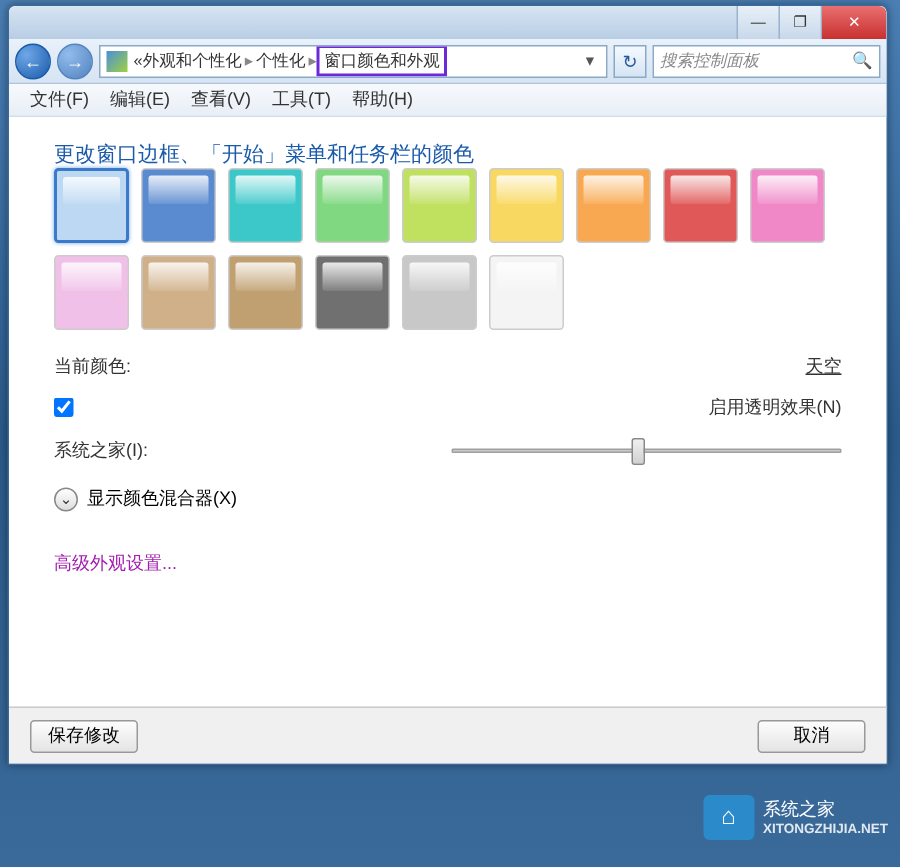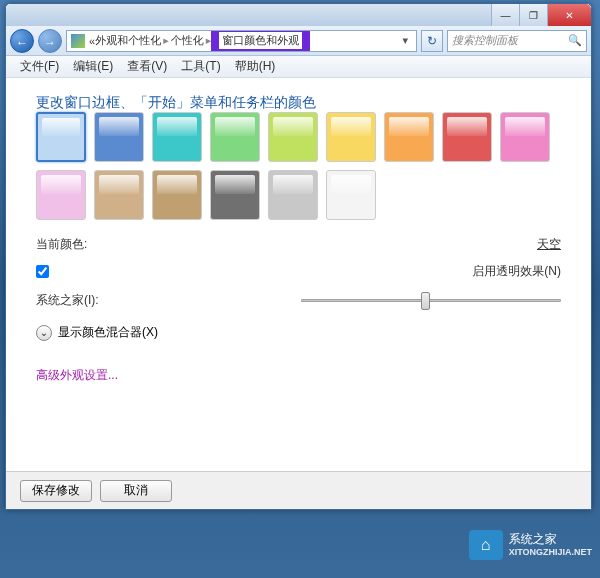--- a/index.html
+++ b/index.html
@@ -90,38 +90,38 @@
   }
   .bc-icon {
     width: 14px;
     height: 14px;
     background: linear-gradient(135deg, #4a90d9, #a0d040);
     margin-right: 4px;
     flex-shrink: 0;
   }
   .bc-sep { color: #888; margin: 0 2px; }
   .bc-highlight {
-    border: 8px solid #6d28d9;
+    border: 2px solid #6d28d9;
     padding: 1px 3px;
     margin-left: -2px;
   }
   .bc-dropdown { color: #555; margin-left: auto; padding: 0 4px; }
   .refresh-btn {
     width: 22px;
     height: 22px;
     background: linear-gradient(to bottom, #f4f9ff, #d6e4f3);
     border: 1px solid #8aa8c8;
     display: flex;
     align-items: center;
     justify-content: center;
     color: #2a5a9a;
     cursor: pointer;
   }
   .search-box {
-    width: 140px;
+    width: 152px;
     height: 22px;
     background: #fff;
     border: 1px solid #8aa8c8;
     display: flex;
     align-items: center;
     padding: 0 4px;
     color: #888;
     font-style: italic;
     font-size: 11px;
   }
@@ -236,21 +236,21 @@
     color: #333;
     margin-right: 6px;
   }
   .link { color: #a21caf; cursor: pointer; margin-top: 12px; display: inline-block; }
   
   .footer {
     height: 38px;
     background: #f0f0f0;
     border-top: 1px solid #ccc;
     display: flex;
-    justify-content: flex-start;
+    justify-content: space-between;
     align-items: center;
     padding: 0 14px;
     gap: 8px;
   }
   .btn {
     min-width: 72px;
     height: 22px;
     background: linear-gradient(to bottom, #fdfdfd, #e4e4e4);
     border: 1px solid #999;
     border-radius: 3px;

